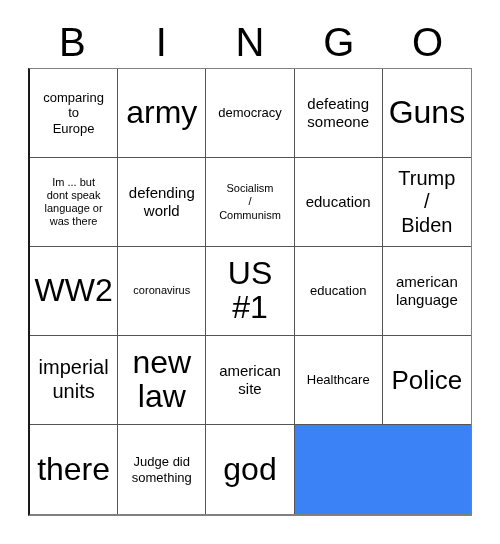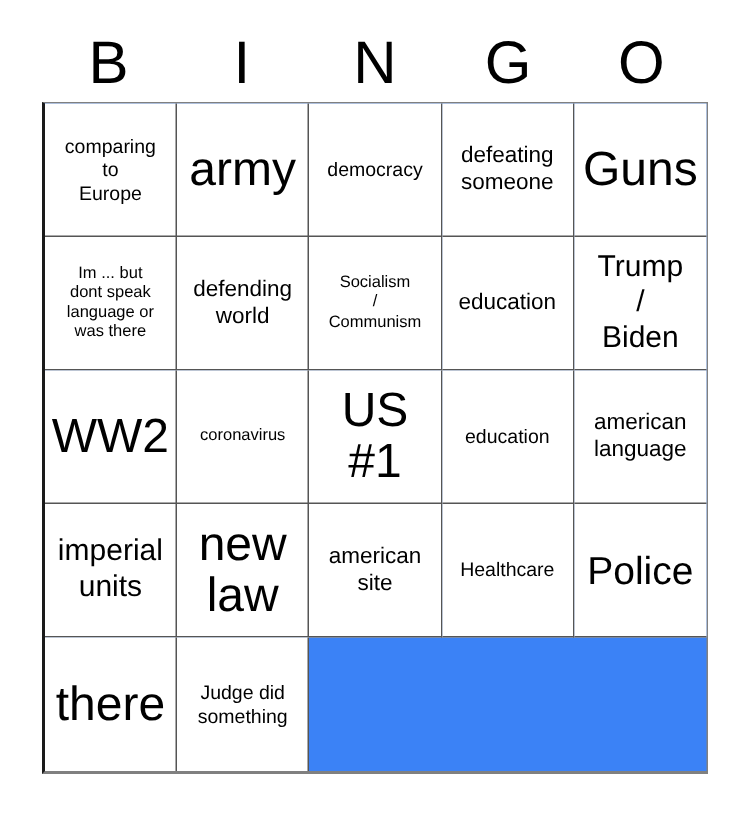--- a/index.html
+++ b/index.html
@@ -190,15 +190,18 @@
     <div class="cell" data-size="xl">
         <span class="cell-text">Police</span>
       </div>
     <div class="cell" data-size="xxl">
         <span class="cell-text">there</span>
       </div>
     <div class="cell" data-size="s">
         <span class="cell-text">Judge did
 something</span>
       </div>
+    <div class="cell" data-size="xxl">
+        <span class="cell-text">god</span>
+      </div>
   </div>
 
 </div>
 
 </body></html>

